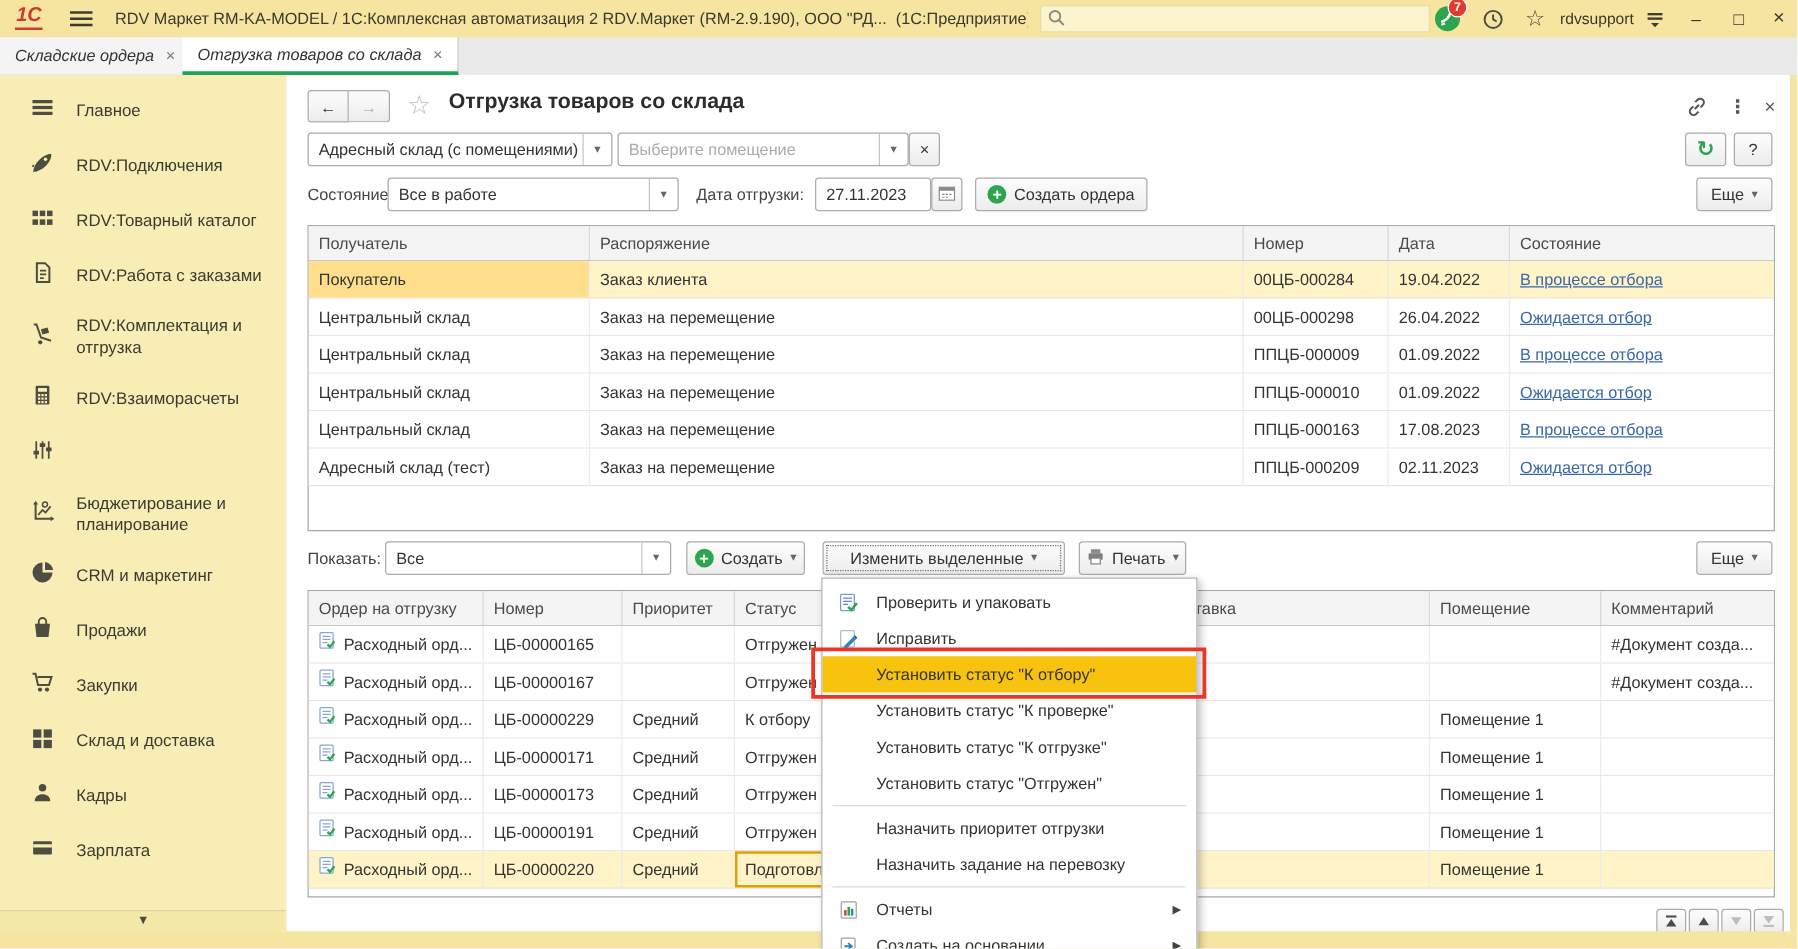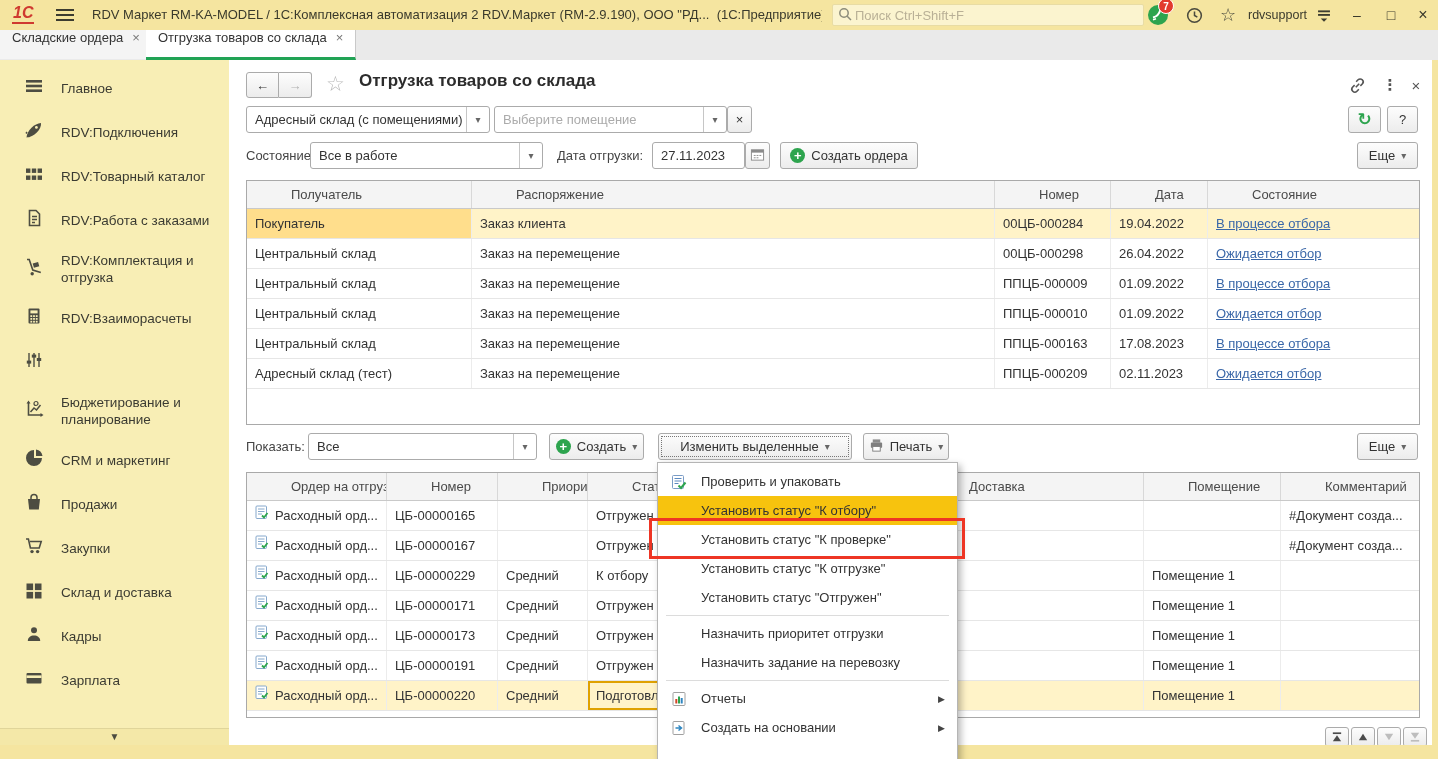--- a/index.html
+++ b/index.html
@@ -15,21 +15,21 @@
   .search{position:absolute;left:832px;top:4px;width:306px;height:20px;background:#FBF4CF;border:1px solid #E8DCA4;border-radius:2px;display:flex;align-items:center;padding-left:4px;}
   .search input{border:none;background:transparent;outline:none;font-size:13px;color:#333;width:260px;font-family:inherit;}
   .search input::placeholder{color:#B9B096;}
   .tb-ic{position:absolute;top:3px;width:24px;height:24px;display:flex;align-items:center;justify-content:center;}
   .badge{position:absolute;left:12px;top:-5px;width:14px;height:14px;border-radius:50%;background:#E23A2E;color:#fff;font-size:10px;font-weight:bold;display:flex;align-items:center;justify-content:center;border:1px solid #fff;}
   .tb-user{position:absolute;left:1248px;top:8px;font-size:12.5px;color:#3a3a2c;}
   .winbtn{position:absolute;top:5px;width:26px;height:20px;text-align:center;color:#3a3a2c;font-size:14px;line-height:20px;}
 
   
   .tabbar{position:absolute;left:0;top:30px;width:1438px;height:30px;background:#EAEAEA;border-bottom:1px solid #D2D2D2;}
-  .tab{position:absolute;top:0;height:29px;display:flex;gap:9px;padding:0 12px;border-right:1px solid #C9C9C9;background:#F4F4F4;color:#333;}
+  .tab{position:absolute;top:0;height:29px;display:flex;align-items:center;gap:9px;padding:0 12px;border-right:1px solid #C9C9C9;background:#F4F4F4;color:#333;font-style:italic;}
   .tab .x{color:#777;font-size:13px;}
   .tab.active{background:#fff;border-bottom:3px solid #21A355;height:27px;}
 
   
   .sidebar{position:absolute;left:0;top:60px;width:229px;height:685px;background:#F8EEB5;border-right:1px solid #DCD193;}
   .snav{padding-top:6px;}
   .sitem{display:flex;align-items:center;gap:17px;padding:10px 8px 10px 24px;color:#3b3b32;font-size:13.5px;line-height:17px;cursor:default;}
   .sitem svg{flex:none;}
   .sfoot{position:absolute;bottom:0;left:0;width:229px;height:16px;background:#F4E8A8;border-top:1px solid #E0D59A;text-align:center;color:#4b4b40;font-size:10px;line-height:15px;}
   .bottomstrip{position:absolute;left:0;top:745px;width:1438px;height:14px;background:#F5E5A0;}
@@ -51,21 +51,21 @@
   .combo .val input::placeholder{color:#ABABAB;}
   .combo .dd{width:22px;border-left:1px solid #C6C6C6;display:flex;align-items:center;justify-content:center;color:#666;font-size:10px;}
   .sqbtn{position:absolute;height:27px;box-sizing:border-box;}
   .lbl{position:absolute;color:#444;}
   .green-plus{width:15px;height:15px;border-radius:50%;background:#2DA44E;color:#fff;font-weight:bold;font-size:13px;line-height:15px;text-align:center;flex:none;}
   .ddcar{font-size:10px;color:#666;}
 
   
   .tbl{position:absolute;border:1px solid #A9A9A9;background:#fff;box-sizing:border-box;}
   .thead{display:grid;background:#F4F4F4;border-bottom:1px solid #C9C9C9;color:#4a4a4a;}
-  .thead .hc{padding:0 8px;line-height:27px;border-right:1px solid #D8D8D8;white-space:nowrap;overflow:hidden;margin-left:36px;}
+  .thead .hc{padding:0 8px;line-height:27px;border-right:1px solid #D8D8D8;white-space:nowrap;overflow:hidden;}
   .thead .hc:last-child{border-right:none;}
   .trow{display:grid;border-bottom:1px solid #E6E6E6;background:#fff;}
   .trow .c{padding:0 8px;line-height:28px;height:29px;box-sizing:border-box;border-right:1px solid #ECECEC;white-space:nowrap;overflow:hidden;display:flex;align-items:center;gap:5px;}
   .trow .c:last-child{border-right:none;}
   .trow.sel{background:#FFF3C8;}
   .trow.sel .c.cell-sel{background:#FFDE8C;text-align:right;}
   .lnk{color:#3A67A8;text-decoration:underline;}
   .cur-cell{outline:2px solid #DFA100;outline-offset:-2px;}
   .t1 .thead,.t1 .trow{grid-template-columns:225px 523px 116px 97px auto;}
   .t2 .thead,.t2 .trow{grid-template-columns:140px 111px 90px 337px 219px 137px auto;}
@@ -99,21 +99,20 @@
     <div class="apptitle">
       <span>RDV Маркет RM-KA-MODEL / 1С:Комплексная автоматизация 2 RDV.Маркет (RM-2.9.190), ООО "РД...</span>&nbsp;&nbsp;<span>(1С:Предприятие)</span>
     </div>
     <div class="search">
       <span>
         <svg width="16" height="16" viewBox="0 0 16 16">
             <circle cx="7" cy="7" r="4.2" fill="none" stroke="#8c8c7a" stroke-width="1.5"></circle>
             <path d="M10.2 10.2L14 14" stroke="#8c8c7a" stroke-width="1.5"></path>
           </svg>
       </span>
-      <input placeholder="Поиск Ctrl+Shift+F" style="">
     </div>
     <div class="tb-ic" style="left:1146px">
       <svg width="22" height="22" viewBox="0 0 22 22">
           <circle cx="11" cy="11" r="10" fill="#2DA44E"></circle>
           <path d="M6 13.5c3.2-.8 6.3-3.8 7.3-7.5" stroke="#fff" stroke-width="2" fill="none"></path>
           <path d="M6 15.8l3-1" stroke="#fff" stroke-width="1.6"></path>
         </svg>
       <span class="badge">7</span>
     </div>
     <div class="tb-ic" style="left:1182px">
@@ -589,20 +588,30 @@
       <div class="mi">
         <span class="ric">
             <svg width="16" height="16" viewBox="0 0 16 16">
               <rect x="1.5" y="1.5" width="11" height="13" rx="1" fill="#fff" stroke="#7A9CC6"></rect>
               <path d="M3.5 4.5h7M3.5 7h7M3.5 9.5h4" stroke="#5B89C0"></path>
               <path d="M7.5 11.5l2.5 2.5 4.5-5.5" stroke="#2DA44E" stroke-width="2" fill="none"></path>
             </svg>
           </span>
         <span class="mlabel">Проверить и упаковать</span>
       </div>
+      <div class="mi">
+        <span class="ric">
+            <svg width="16" height="16" viewBox="0 0 16 16">
+              <rect x="1.5" y="1.5" width="11" height="13" rx="1" fill="#fff" stroke="#A9BFD8"></rect>
+              <path d="M4.5 13.5L12.5 5.5l2 2-8 8-2.6.6z" fill="#2E86C1"></path>
+              <path d="M12.5 5.5l2 2" stroke="#1B5E20"></path>
+            </svg>
+          </span>
+        <span class="mlabel">Исправить</span>
+      </div>
       <div class="mi hl">
         <span class="ric"></span>
         <span class="mlabel">Установить статус "К отбору"</span>
       </div>
       <div class="mi">
         <span class="ric"></span>
         <span class="mlabel">Установить статус "К проверке"</span>
       </div>
       <div class="mi">
         <span class="ric"></span>

